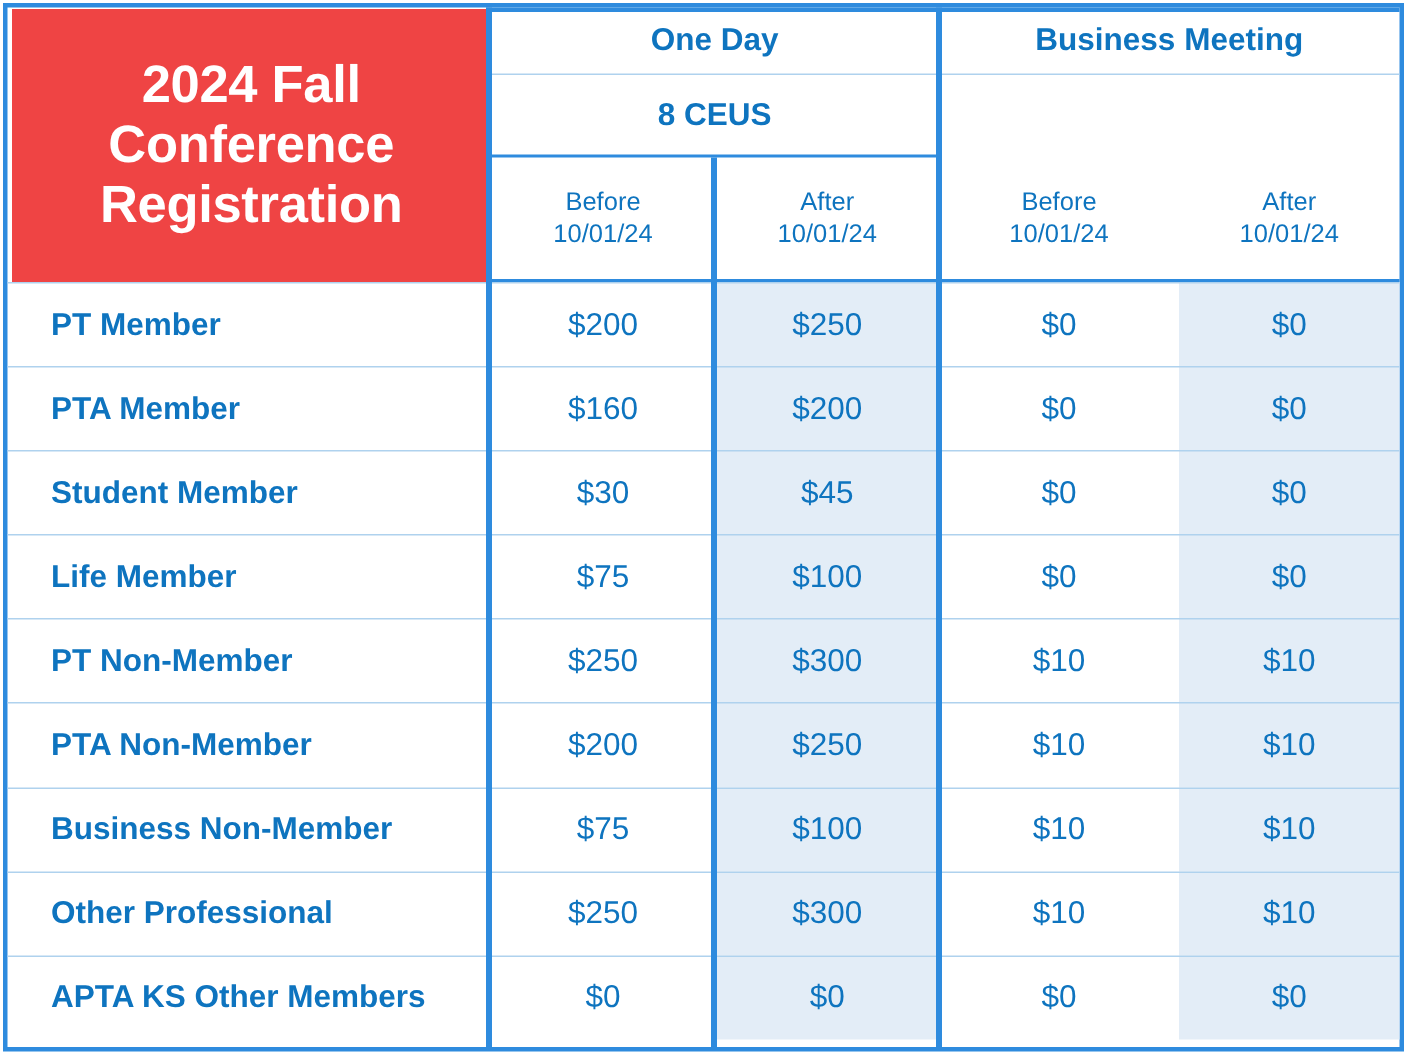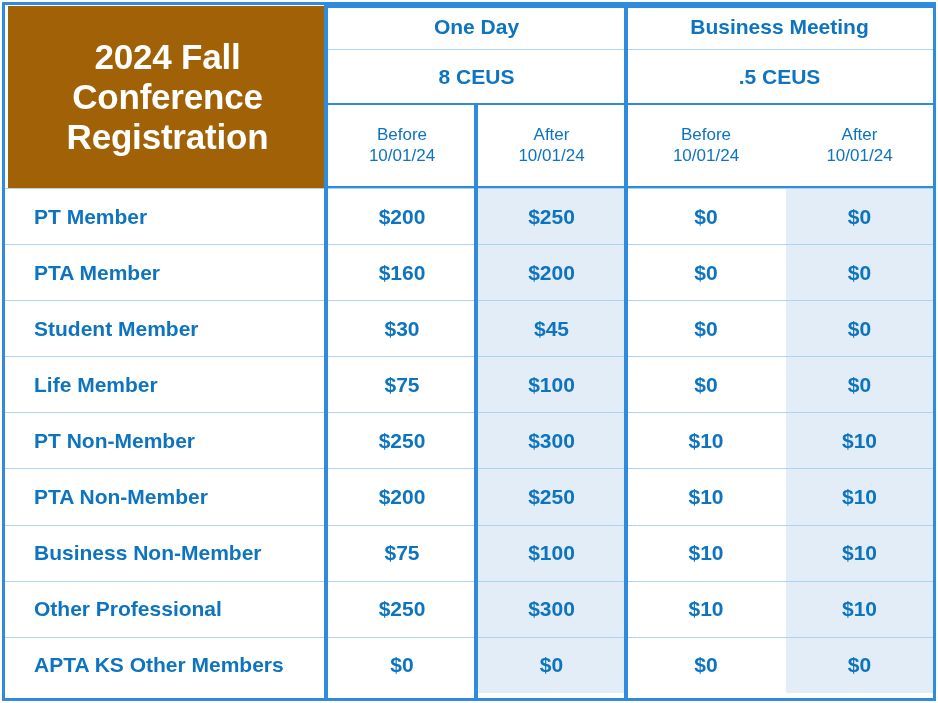--- a/index.html
+++ b/index.html
@@ -31,21 +31,21 @@
     inset: 0;
     display: grid;
     grid-template-columns: 322px 150px 149px 160px 147px;
     grid-template-rows: 45px 55px 83px repeat(9, 56.1px);
   }
 
   
   .title-block {
     grid-column: 1 / 2;
     grid-row: 1 / 4;
-    background: #a16207;
+    background: #ef4444;
     color: #ffffff;
     display: flex;
     align-items: center;
     justify-content: center;
     text-align: center;
     font-size: 35px;
     font-weight: bold;
     line-height: 1.14;
     letter-spacing: -0.2px;
     margin: 1px 0 0 3px;
@@ -106,21 +106,21 @@
     font-weight: bold;
     border-top: 1px solid #AFD2EE;
     box-sizing: border-box;
   }
   .cell {
     display: flex;
     align-items: center;
     justify-content: center;
     color: #0E74BF;
     font-size: 21px;
-    font-weight: bold;
+    font-weight: normal;
     border-top: 1px solid #AFD2EE;
     box-sizing: border-box;
   }
   .cell.tint { background: #E3EDF7; }
 
   
   .vrule {
     position: absolute;
     background: #2E8BDE;
     pointer-events: none;
@@ -159,23 +159,20 @@
     <div class="grp-head g1">
       <span>One Day</span>
     </div>
     <div class="grp-head g2">
       <span>Business Meeting</span>
     </div>
 
     <div class="grp-ceus g1">
       <span>8 CEUS</span>
     </div>
-    <div class="grp-ceus g2">
-      <span>.5 CEUS</span>
-    </div>
 
     <div class="sub-head c2">
       <div>
         <span>Before</span><br>
         <span>10/01/24</span>
       </div>
     </div>
     <div class="sub-head c3">
       <div>
         <span>After</span><br>

